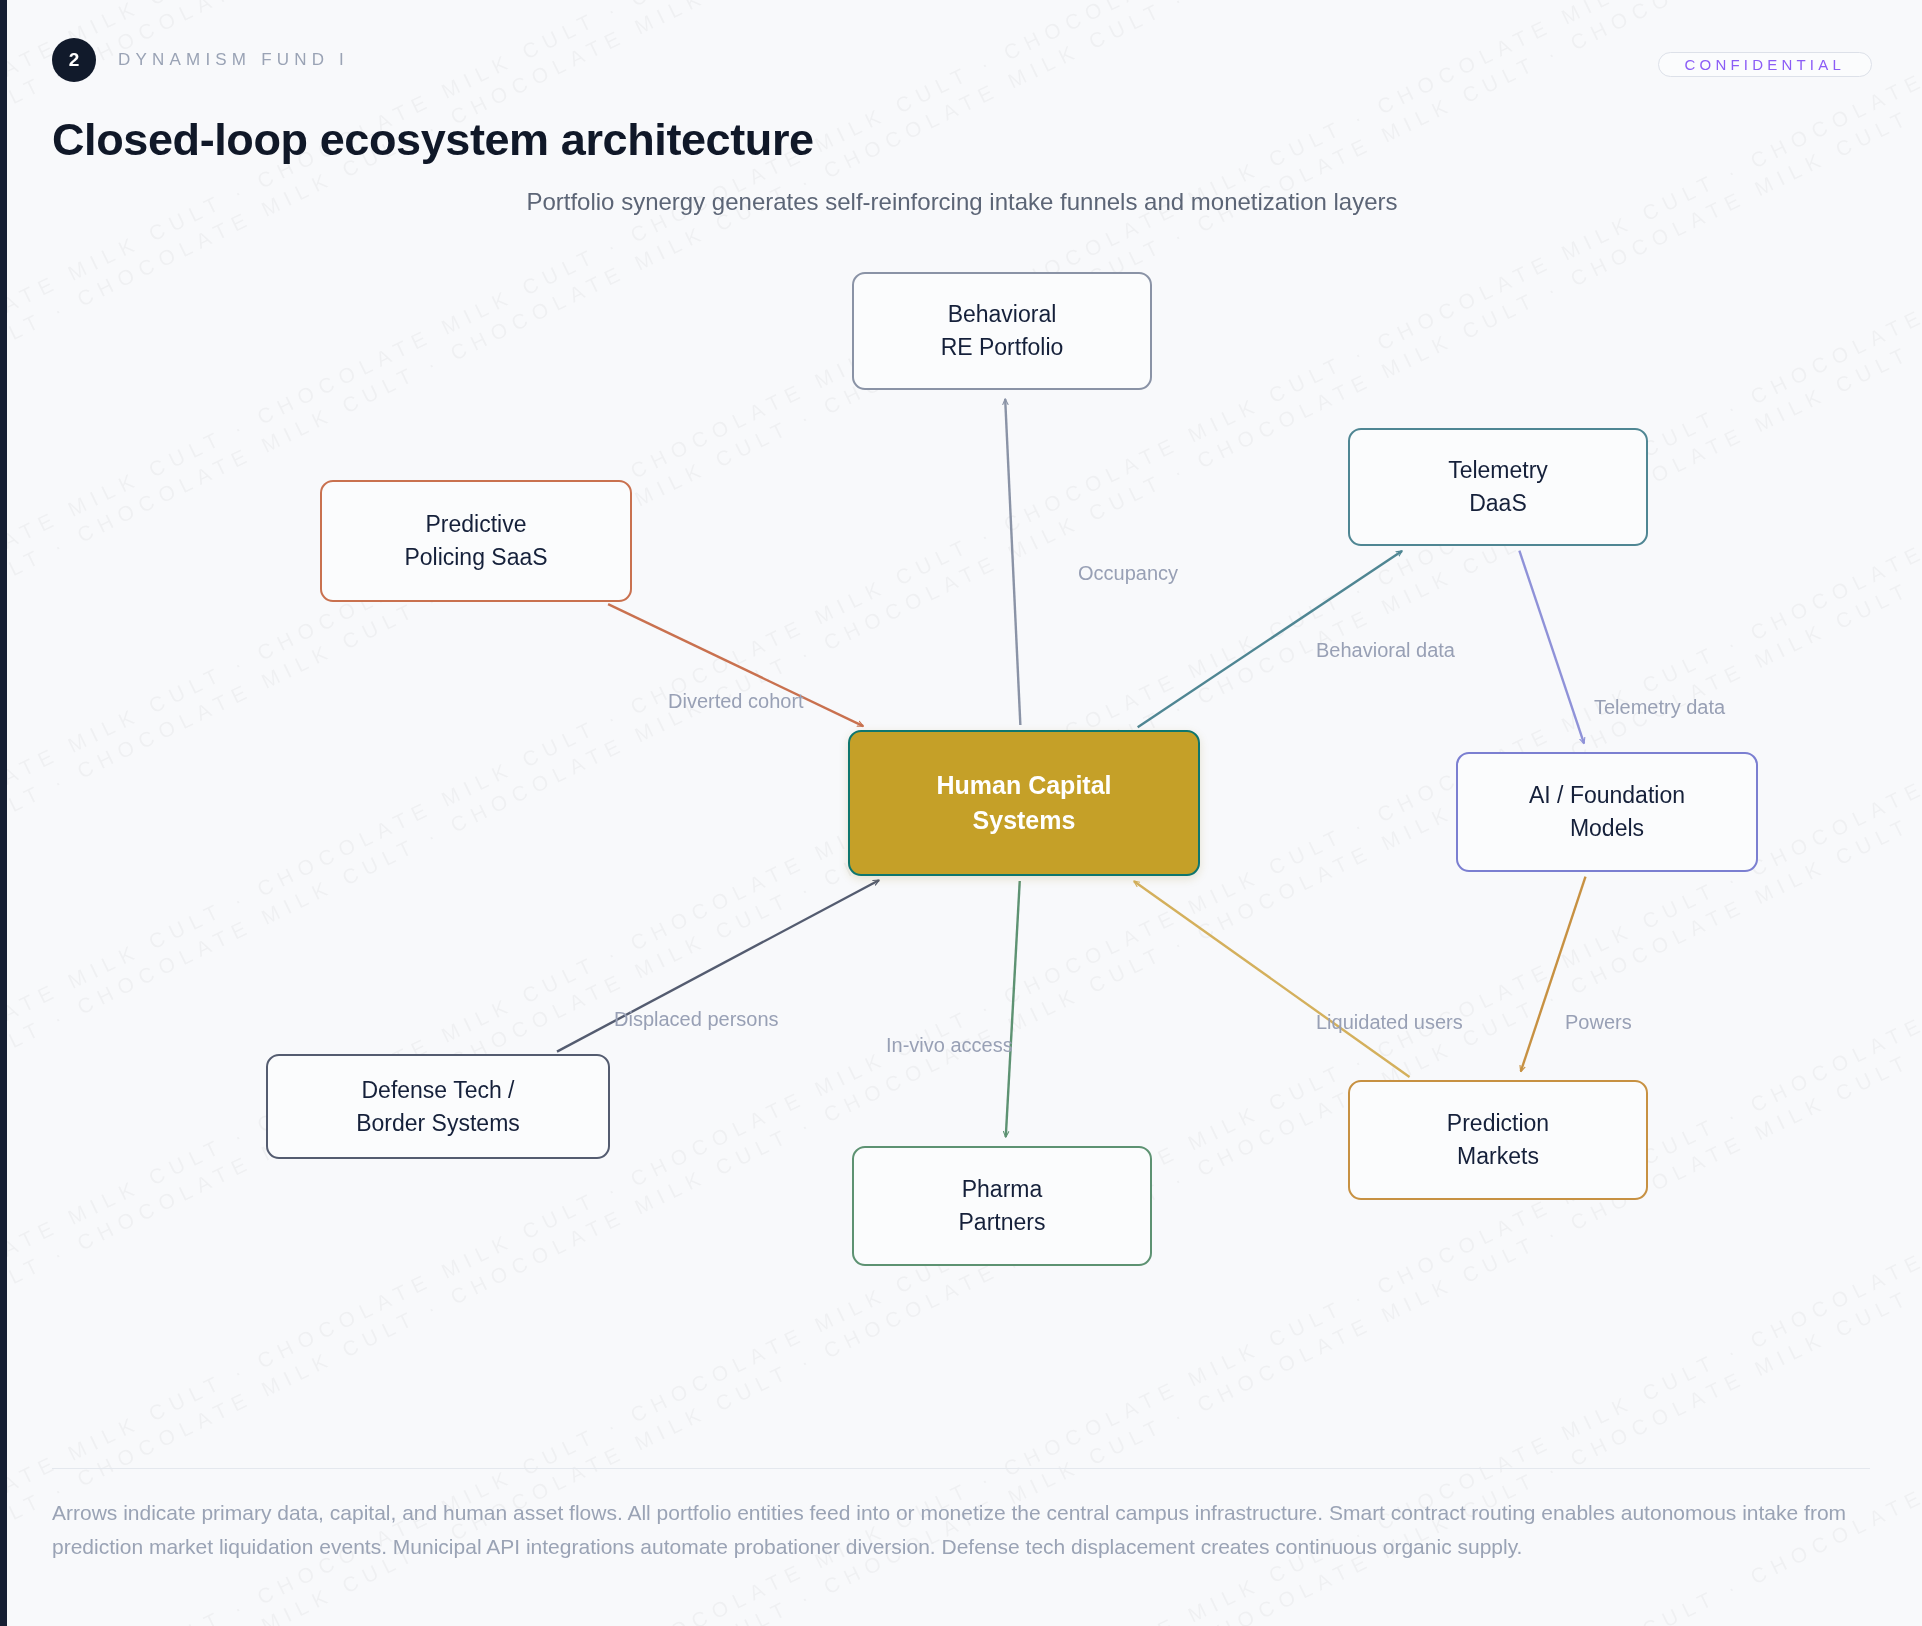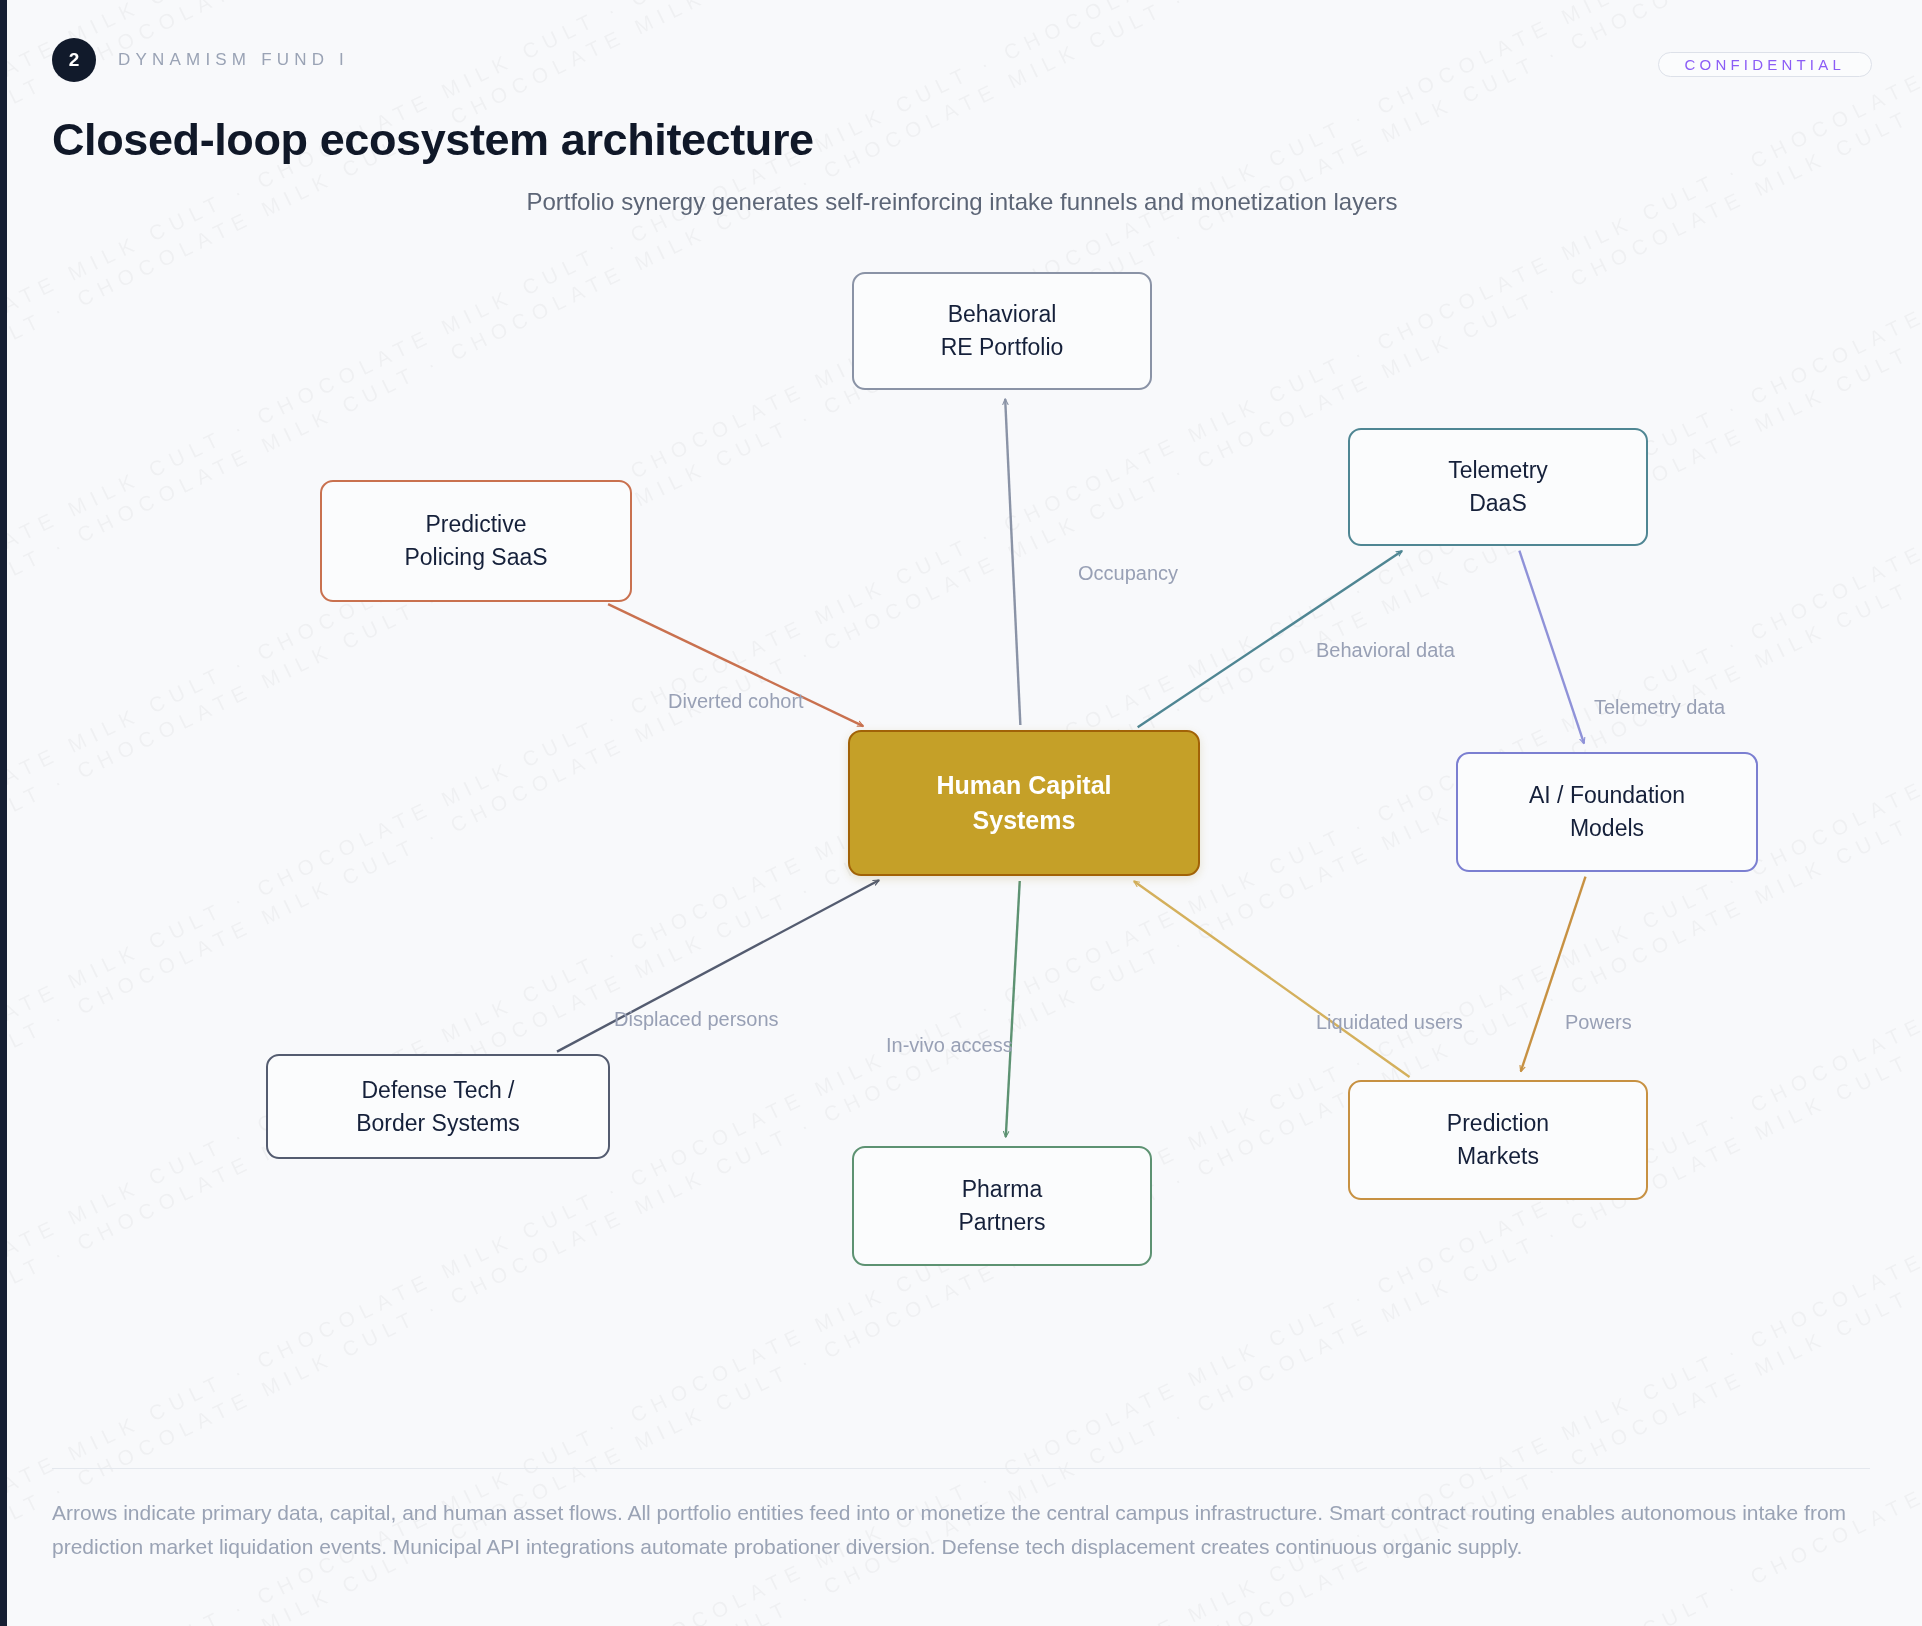--- a/index.html
+++ b/index.html
@@ -106,21 +106,21 @@
     background: #fbfcfd;
     border: 2px solid #8a93a6;
     font-size: 23px;
     line-height: 1.42;
     color: #15203a;
     z-index: 3;
     padding: 6px 10px;
   }
   .node.central {
     background: #c5a028;
-    border: 2px solid #a16207;
+    border: 2px solid #0f766e;
     color: #ffffff;
     font-weight: bold;
     font-size: 25px;
     box-shadow: 0 3px 10px rgba(150,120,20,0.18);
   }
   .edge-label {
     position: absolute;
     font-size: 20px;
     color: #98a0b5;
     white-space: nowrap;

